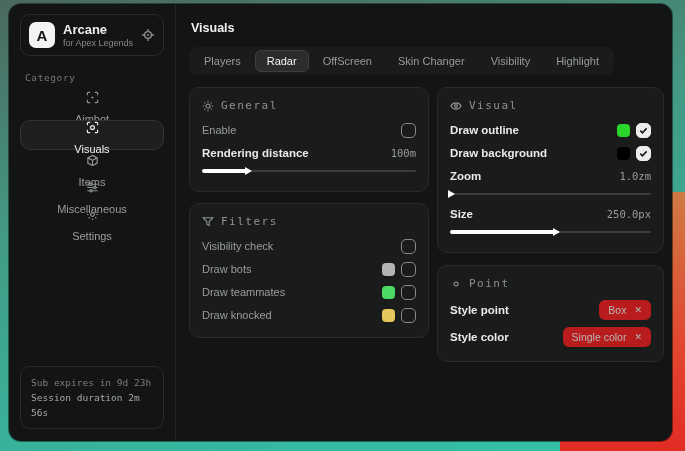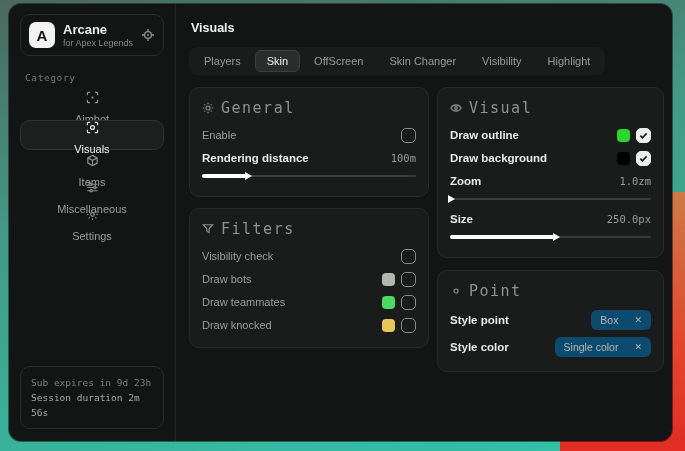--- a/index.html
+++ b/index.html
@@ -73,21 +73,21 @@
   .tab.selected { background:#2b2d2c; border-color:#3d3f3e; color:#f2f3f2; }
   .cols { display:flex; gap:8px; align-items:flex-start; }
   .col-left  { width:240px; flex:none; display:flex; flex-direction:column; gap:11px; }
   .col-right { flex:1; display:flex; flex-direction:column; gap:12px; }
   .panel {
     background:#1a1c1b; border:1px solid #292b2a; border-radius:10px;
     padding:9px 12px 11px 12px;
   }
   .panel-header {
     display:flex; align-items:center; gap:7px; margin:2px 0 7px 0;
-    font-family:"DejaVu Sans Mono", monospace; font-size:15px; color:#8f928f;
+    font-family:"DejaVu Sans Mono", monospace; font-size:11px; color:#8f928f;
     letter-spacing:1.5px;
   }
   .panel-header .icon { color:#8f928f; }
   .row { display:flex; align-items:center; justify-content:space-between; min-height:22px; }
   .row + .row { margin-top:1px; }
   .lbl  { font-size:11px; color:#9a9d9b; }
   .lblb { font-size:11.5px; color:#e9eae9; font-weight:bold; }
   .val  { font-family:"DejaVu Sans Mono", monospace; font-size:10.5px; color:#9a9d9b; }
   .rcluster { display:flex; align-items:center; gap:6px; }
   .swatch { width:13px; height:13px; border-radius:4px; flex:none; }
@@ -97,21 +97,21 @@
   }
   .checkbox.checked { background:#eceded; border-color:#eceded; color:#1a1a1a; }
   .slider { position:relative; height:10px; margin:2px 0 4px 0; }
   .slider .track { position:absolute; left:0; right:0; top:4px; height:2px; background:#3b3d3c; border-radius:1px; }
   .slider .fill  { position:absolute; left:0; top:3px; height:4px; background:#ffffff; border-radius:2px; }
   .slider .thumb {
     position:absolute; top:1px; width:0; height:0; margin-left:-2px;
     border-left:7px solid #ffffff; border-top:4px solid transparent; border-bottom:4px solid transparent;
   }
   .pill {
-    display:inline-flex; align-items:center; gap:16px; background:#0c4a6e;
+    display:inline-flex; align-items:center; gap:8px; background:#b91c1c;
     border-radius:6px; padding:4px 9px; font-size:10.5px; color:#b4b7b5;margin-left:16px;
   }
   .pill .x { font-size:9px; color:#b4b7b5; }
   svg { display:block; }
 </style>
 </head>
 <body>
 
 <div class="desk-red"></div>
 
@@ -193,21 +193,21 @@
       <div class="status-line1">Sub expires in 9d 23h</div>
       <div class="status-line2">Session duration 2m 56s</div>
     </div>
   </div>
 
   <div class="main">
     <div class="page-title">Visuals</div>
 
     <div class="tabstrip">
       <div class="tab">Players</div>
-      <div class="tab selected">Skin</div>
+      <div class="tab selected">Radar</div>
       <div class="tab">OffScreen</div>
       <div class="tab">Skin Changer</div>
       <div class="tab">Visibility</div>
       <div class="tab">Highlight</div>
     </div>
 
     <div class="cols">
 
       <div class="col-left">
 

